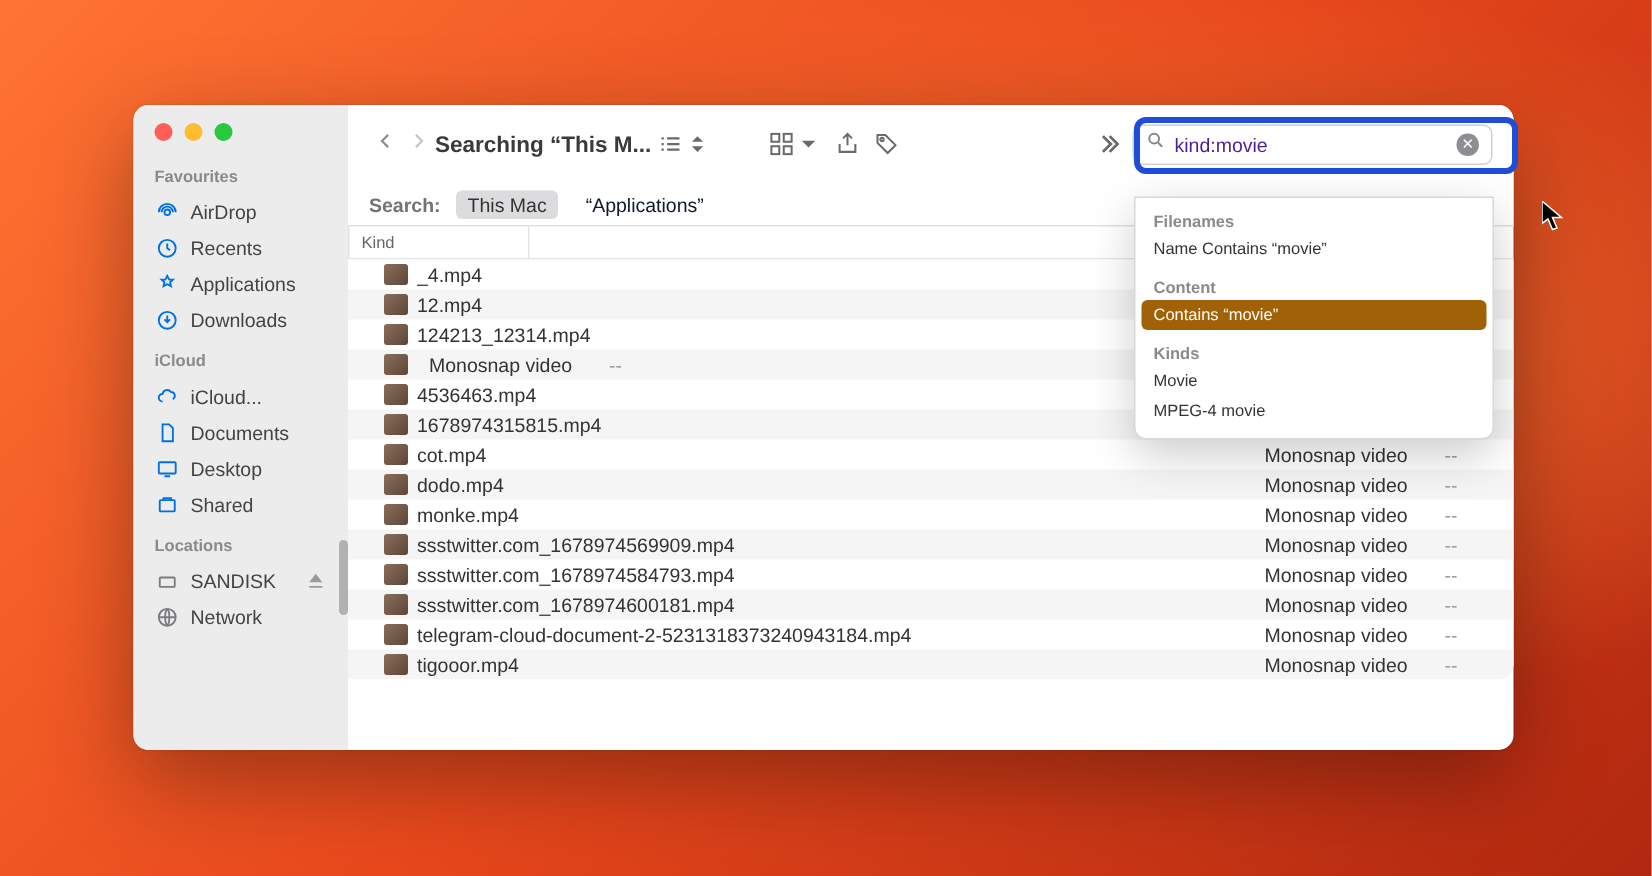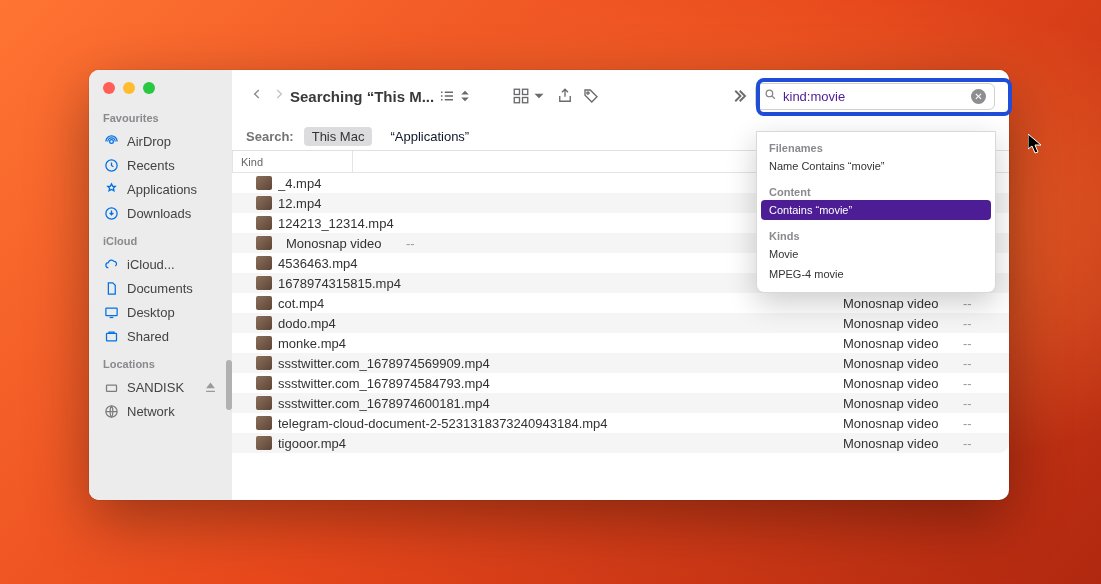--- a/index.html
+++ b/index.html
@@ -42,21 +42,21 @@
 .filelist { overflow: hidden; background: #fff; border-bottom-right-radius: 10px; }
 .row { height: 20px; display: flex; align-items: center; font-size: 13px; }
 .row.alt { background: #f5f5f5; }
 .row .thumb { width: 16px; height: 14px; margin-left: 24px; margin-right: 6px; background: linear-gradient(135deg,#8b6f5c,#5d4536); border-radius: 2px; flex-shrink: 0; }
 .row .fname { flex: 1; color: #333; white-space: nowrap; overflow: hidden; text-overflow: ellipsis; }
 .row .fkind { width: 120px; color: #333; padding-left: 8px; white-space: nowrap; overflow: hidden; }
 .row .fsize { width: 54px; color: #999; padding-left: 8px; }
 .suggest { position: absolute; top: 48px; right: -1px; width: 240px; background: #fff; border: 1px solid #d8d8d8; border-radius: 0 0 8px 8px; box-shadow: 0 10px 30px rgba(0,0,0,0.2); padding: 6px 0 8px 0; z-index: 20; }
 .sg-head { font-size: 11px; font-weight: 600; color: #8a8a8e; padding: 4px 12px 2px 12px; }
 .sg-item { font-size: 11px; padding: 4px 12px; color: #333; }
-.sg-item.sel { background: #4c1d95; color: #fff; margin: 0 4px; border-radius: 4px; padding: 4px 8px; }
+.sg-item.sel { background: #a16207; color: #fff; margin: 0 4px; border-radius: 4px; padding: 4px 8px; }
 .arrow { position: absolute; left: 580px; top: 98px; pointer-events: none; }
 .arrow-line { width: 6px; height: 96px; background: #1f4dd8; }
 .arrow-head { width: 0; height: 0; border-left: 11px solid transparent; border-right: 11px solid transparent; border-top: 18px solid #1f4dd8; margin-left: -8px; }
 .cursor { position: absolute; left: 1028px; top: 134px; pointer-events: none; }
 </style>
 </head>
 <body>
 
 <div class="desktop-bg"></div>
 

